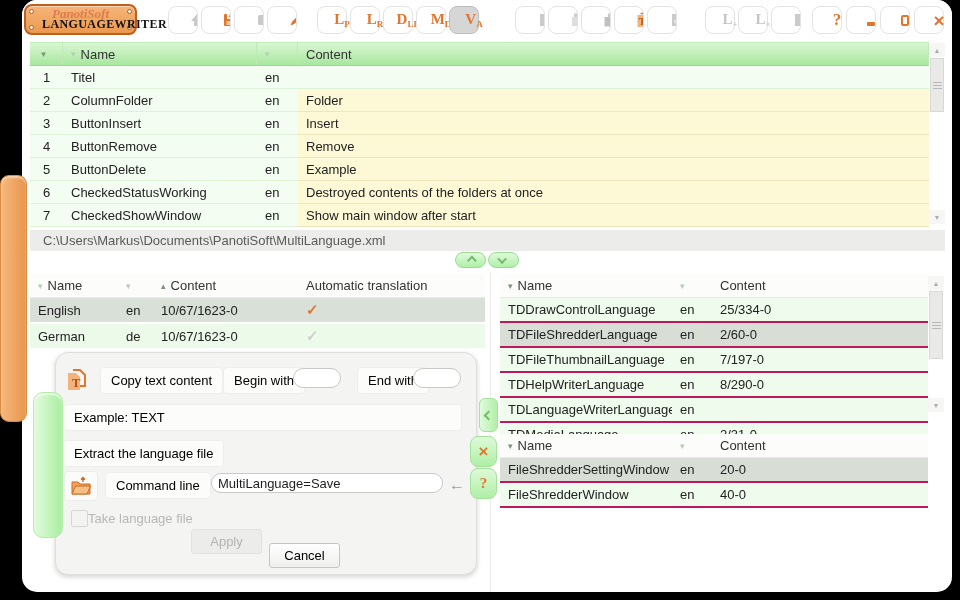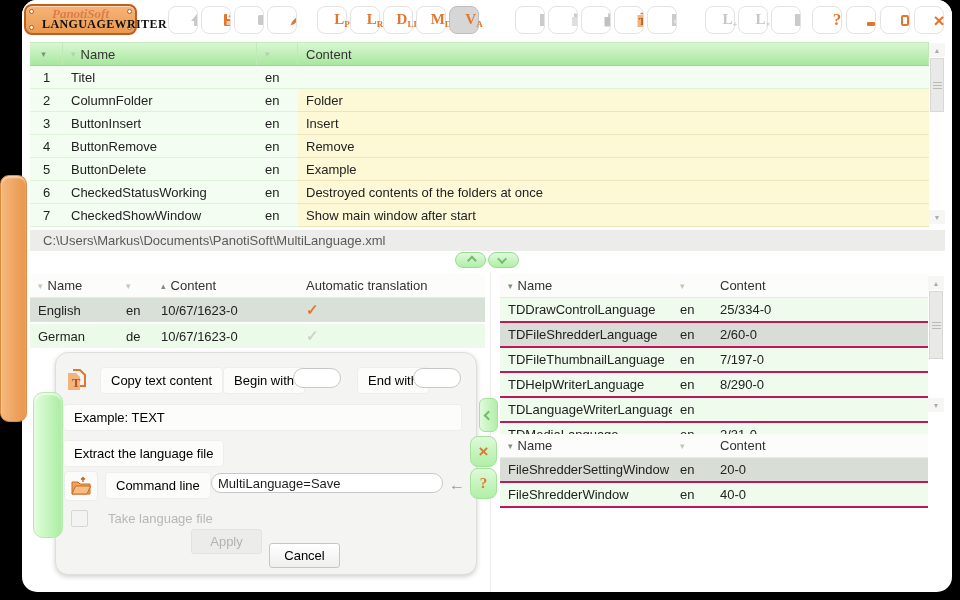--- a/index.html
+++ b/index.html
@@ -404,21 +404,21 @@
         <path d="M2 18 V6 h6 l2 2 h10 v10 z" fill="#f0a35f" stroke="#c96c22" stroke-width="1"></path>
         <path d="M2 18 L5.5 10 h15 L17 18 z" fill="#f7bd83" stroke="#c96c22" stroke-width="1"></path>
         <path d="M13 6 V1.5 M11 3.5 L13 1.5 L15 3.5" stroke="#c96c22" stroke-width="1.4" fill="none"></path>
       </svg>
     </div>
     <div class="strip" style="left:50px;top:120px">Command line</div>
     <input class="dinput" style="left: 155px; top: 120px; width: 232px;" value="MultiLanguage=Save">
     <span class="backarrow" style="left:393px;top:123px">←</span>
 
     <div class="dcheckbox" style="left:15px;top:157px"></div>
-    <div class="strip dim" style="left:42px;top:153px;background:transparent;box-shadow:none">Take language file</div>
+    <div class="strip dim" style="left:22px;top:153px;background:transparent;box-shadow:none">Take language file</div>
 
     <div class="dbtn disabled" style="left:135px;top:176px">Apply</div>
     <div class="dbtn normal" style="left:213px;top:190px">Cancel</div>
   </div>
 
   <div class="splitline"></div>
   <div class="sidechev">
       <span class="chev left"></span>
     </div>
   <div class="sq" style="top:436px;font-size:17px">

